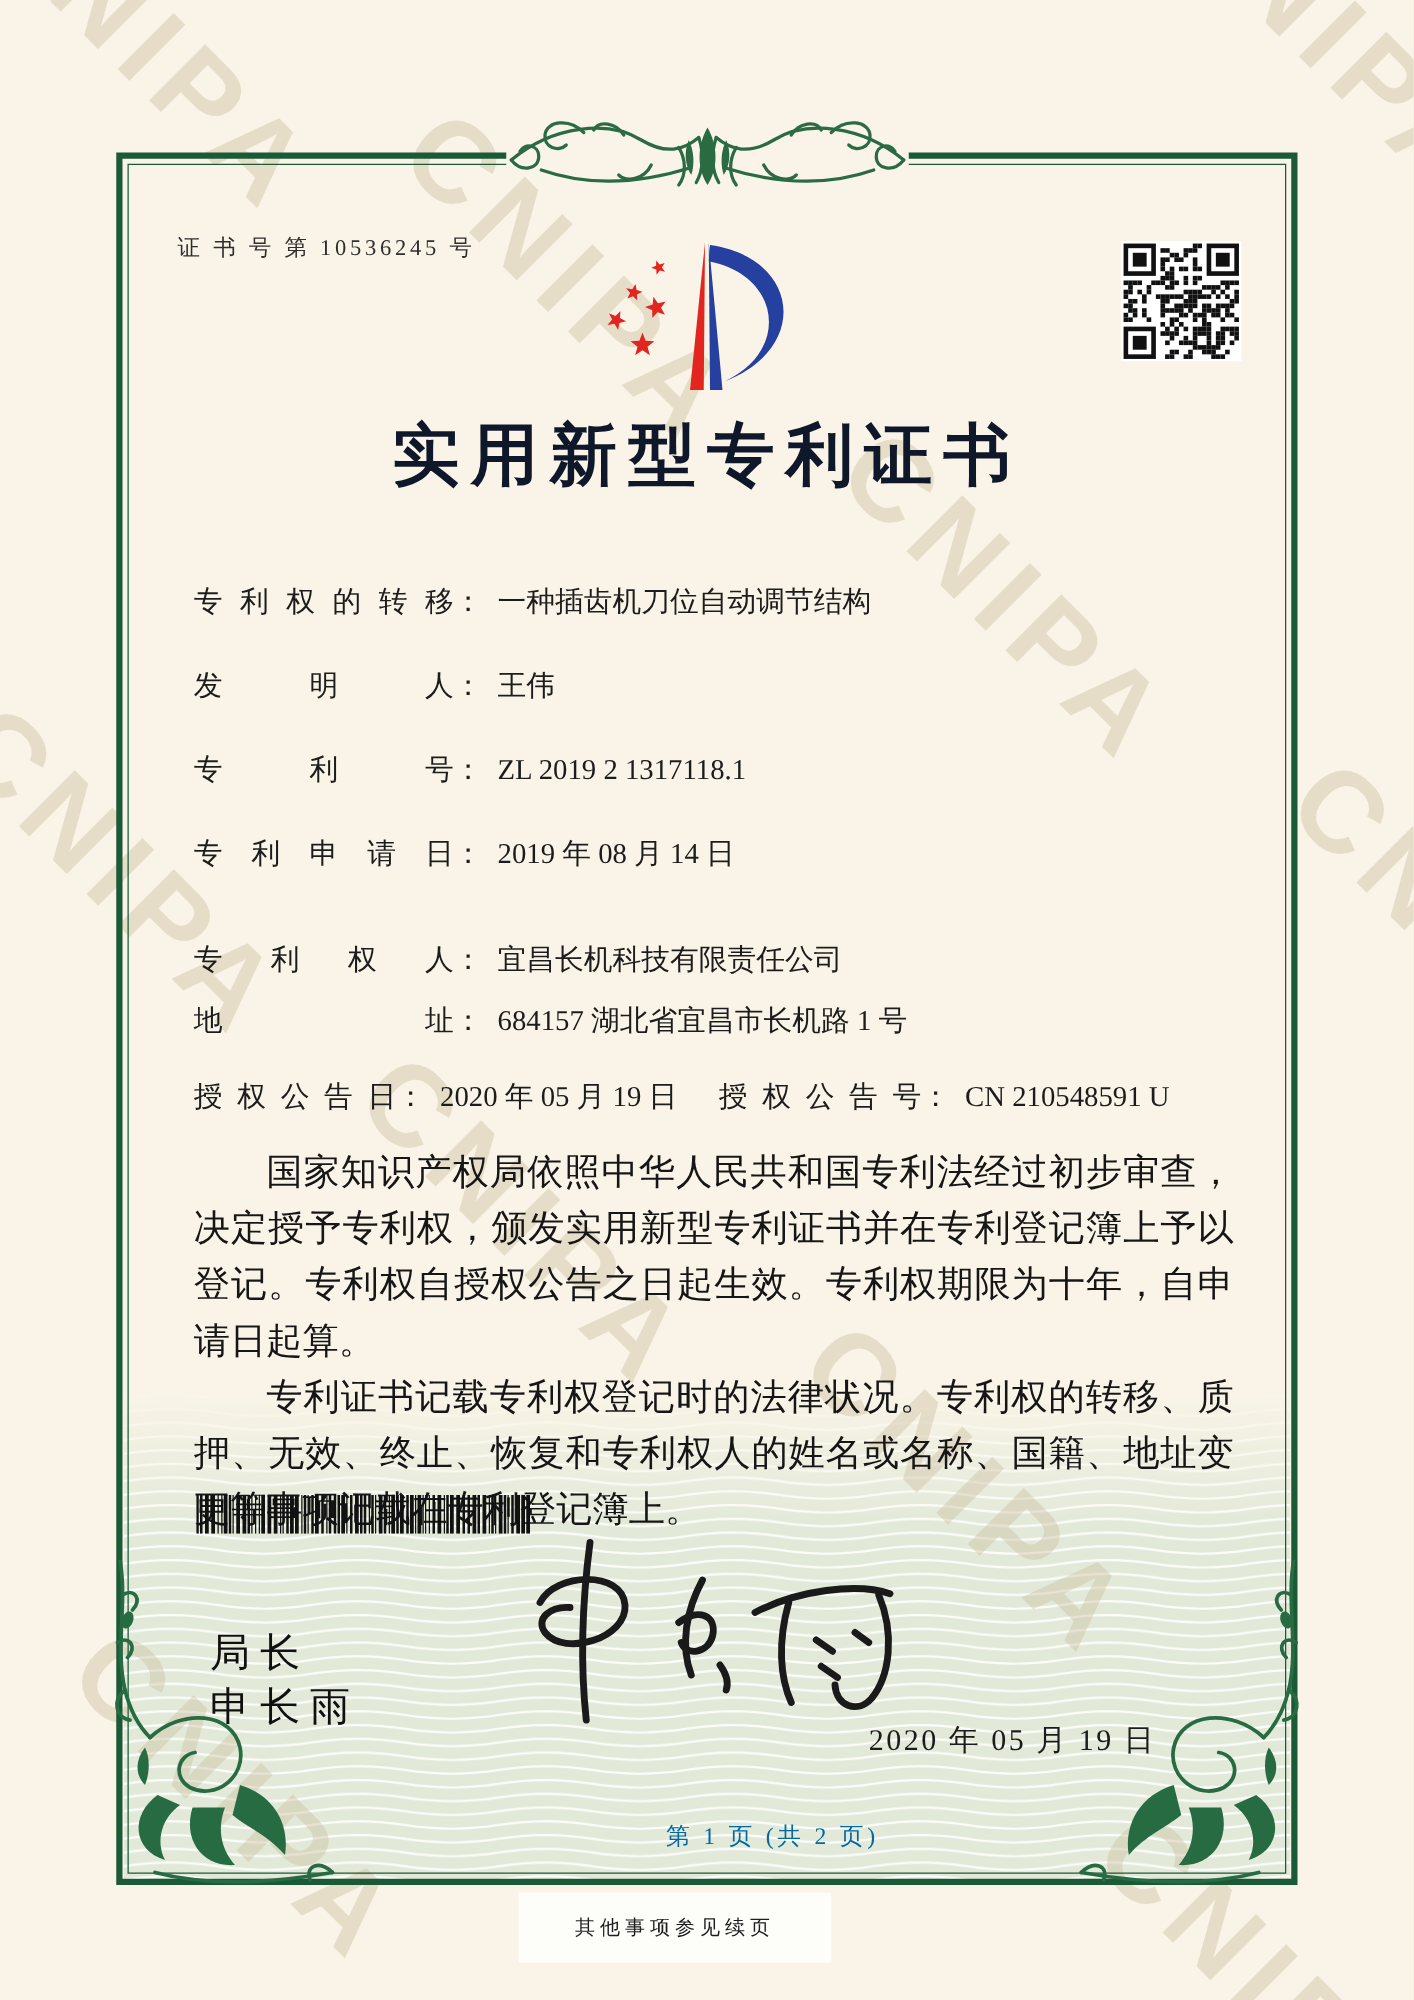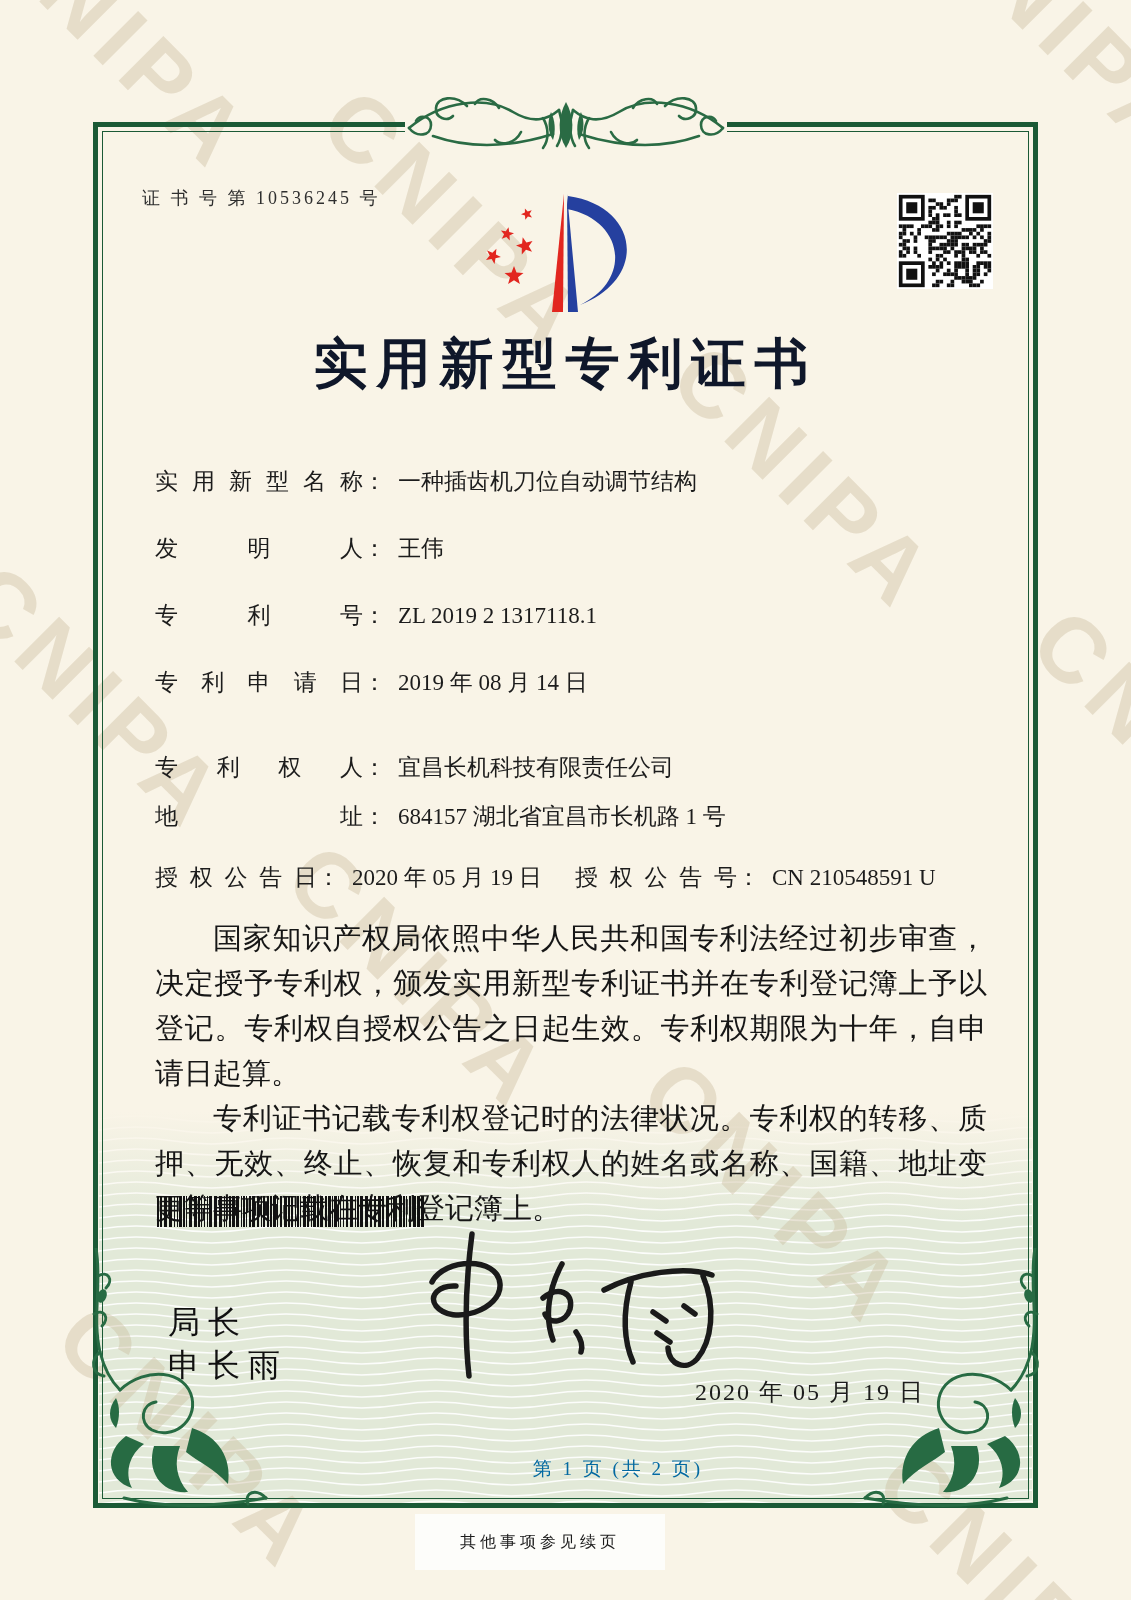--- a/index.html
+++ b/index.html
@@ -391,21 +391,21 @@
         <rect x="53.53846153846154" y="90.46153846153845" width="3.6923076923076925" height="3.6923076923076925" fill="#111"></rect>
         <rect x="72" y="90.46153846153845" width="3.6923076923076925" height="3.6923076923076925" fill="#111"></rect>
         <rect x="75.6923076923077" y="90.46153846153845" width="3.6923076923076925" height="3.6923076923076925" fill="#111"></rect>
         <rect x="79.38461538461539" y="90.46153846153845" width="3.6923076923076925" height="3.6923076923076925" fill="#111"></rect>
       </svg>
   </div>
 
   <div class="title">实用新型专利证书</div>
 
   <div class="field" style="top:466px;">
-    <span class="f-label">实用新型名称</span><span>：</span><span class="f-value">一种插齿机刀位自动调节结构</span>
+    <span class="f-label">专利权的转移</span><span>：</span><span class="f-value">一种插齿机刀位自动调节结构</span>
   </div>
   <div class="field" style="top:533px;">
     <span class="f-label">发明人</span><span>：</span><span class="f-value">王伟</span>
   </div>
   <div class="field" style="top:600px;">
     <span class="f-label">专利号</span><span>：</span><span class="f-value">ZL 2019 2 1317118.1</span>
   </div>
   <div class="field" style="top:667px;">
     <span class="f-label">专利申请日</span><span>：</span><span class="f-value">2019 年 08 月 14 日</span>
   </div>

